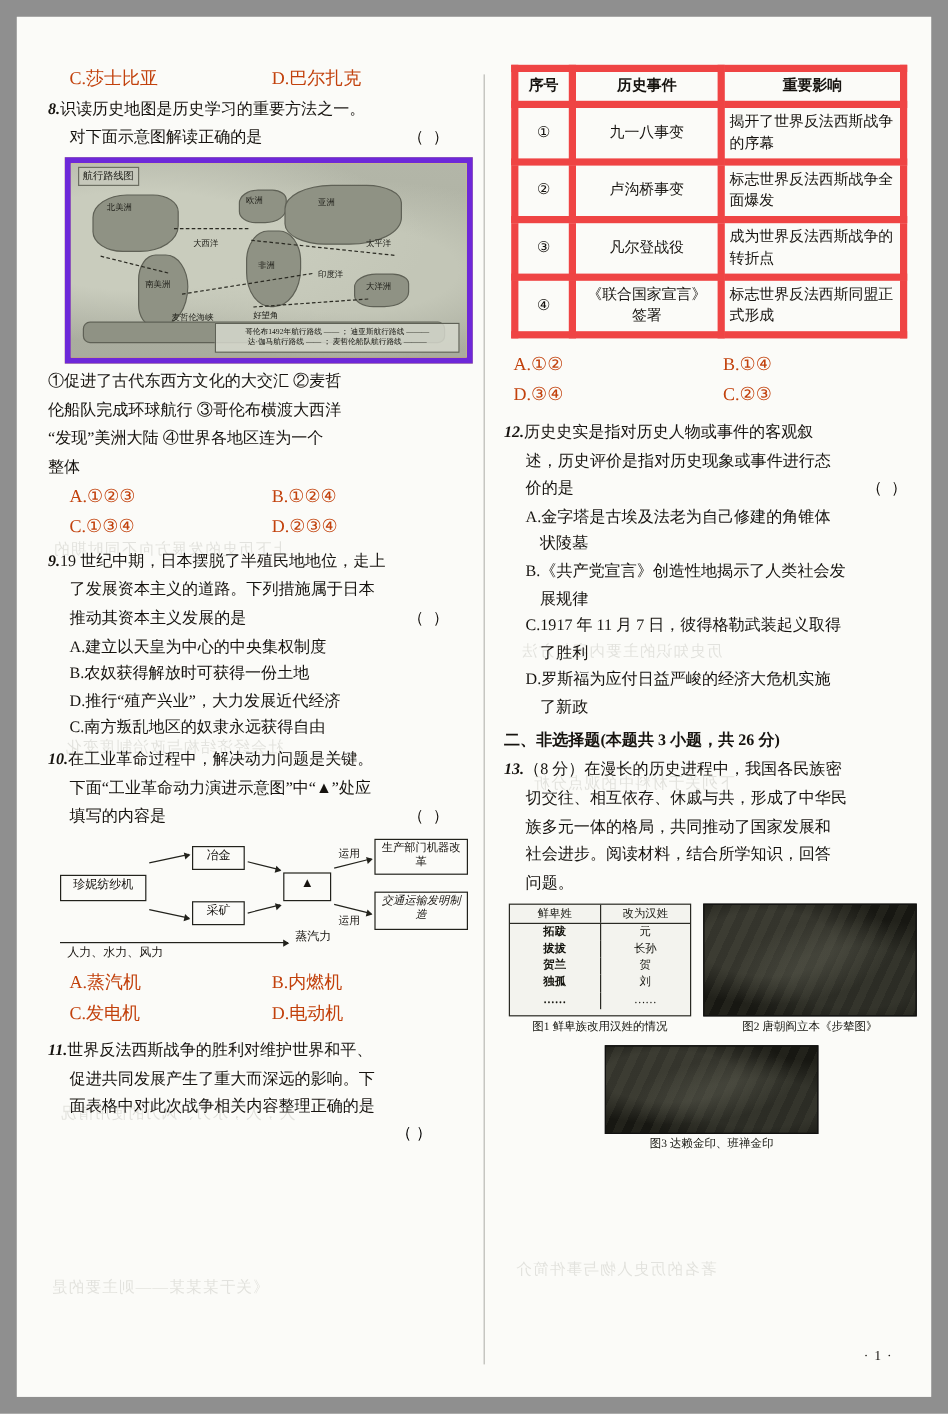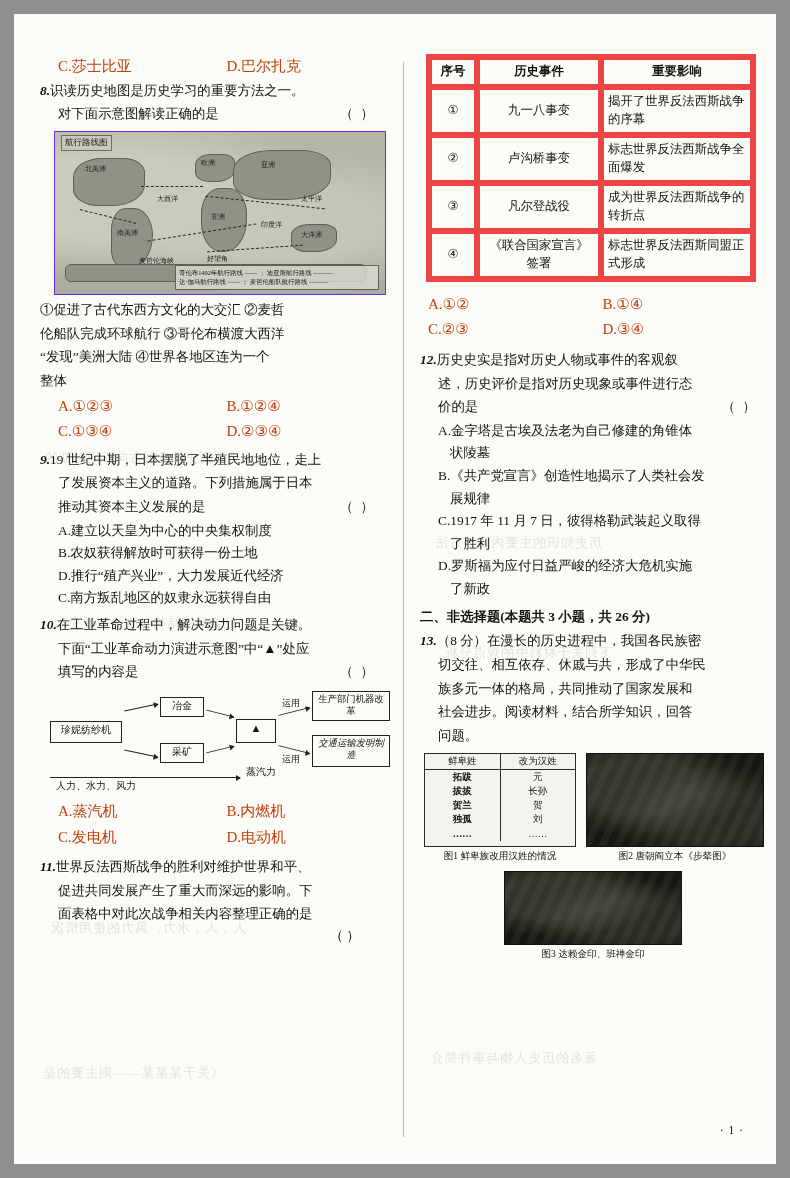--- a/index.html
+++ b/index.html
@@ -87,23 +87,24 @@
     text-align: right;
     font-size: 13.4px;
     padding-right: 16px;
   }
   
   .mapfig {
     margin: 6px 0 4px 14px;
     width: 330px;
     height: 162px;
     background: #fde047;
-    border: 1px solid #6d28d9;
+    border: 5px solid #6d28d9;
     position: relative;
     overflow: hidden;
+    text-align: center;
   }
   .mapfig .title {
     position: absolute;
     left: 6px; top: 3px;
     font-size: 8.5px;
     color: #1b1b16;
     background: #c6c8bb;
     padding: 1px 3px;
     border: 1px solid #6c6e62;
   }
@@ -453,22 +454,22 @@
             <td>标志世界反法西斯同盟正式形成</td>
           </tr>
         </tbody>
           </table>
 
         <div class="opts" style="padding-left:8px;">
           <div class="o">A.①②</div>
           <div class="o">B.①④</div>
         </div>
         <div class="opts" style="padding-left:8px;">
+          <div class="o">D.③④</div>
           <div class="o">C.②③</div>
-          <div class="o">D.③④</div>
         </div>
 
         <div class="q" style="margin-top:6px;">
           <span class="qnum">12.</span><span>历史史实是指对历史人物或事件的客观叙</span>
         </div>
         <div class="q indent">述，历史评价是指对历史现象或事件进行态</div>
         <div class="q indent">
           <span class="paren">（     ）</span>
           <span>价的是</span>
         </div>

